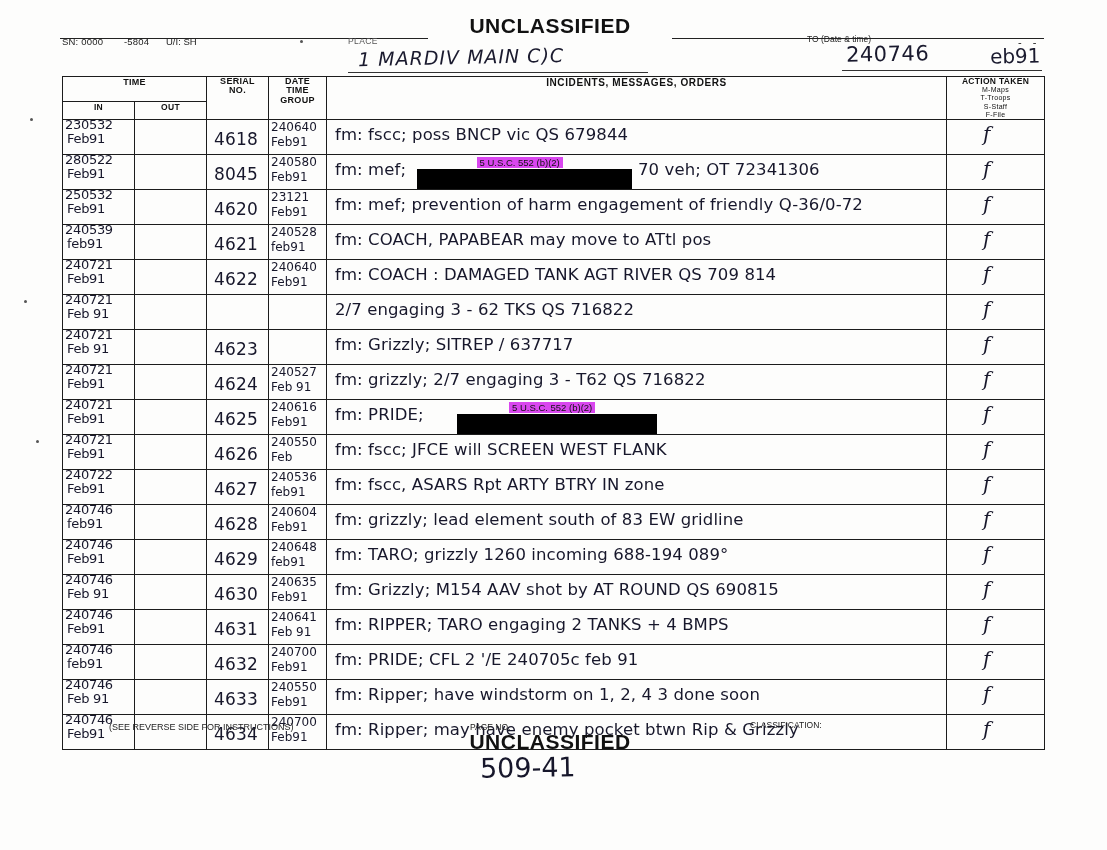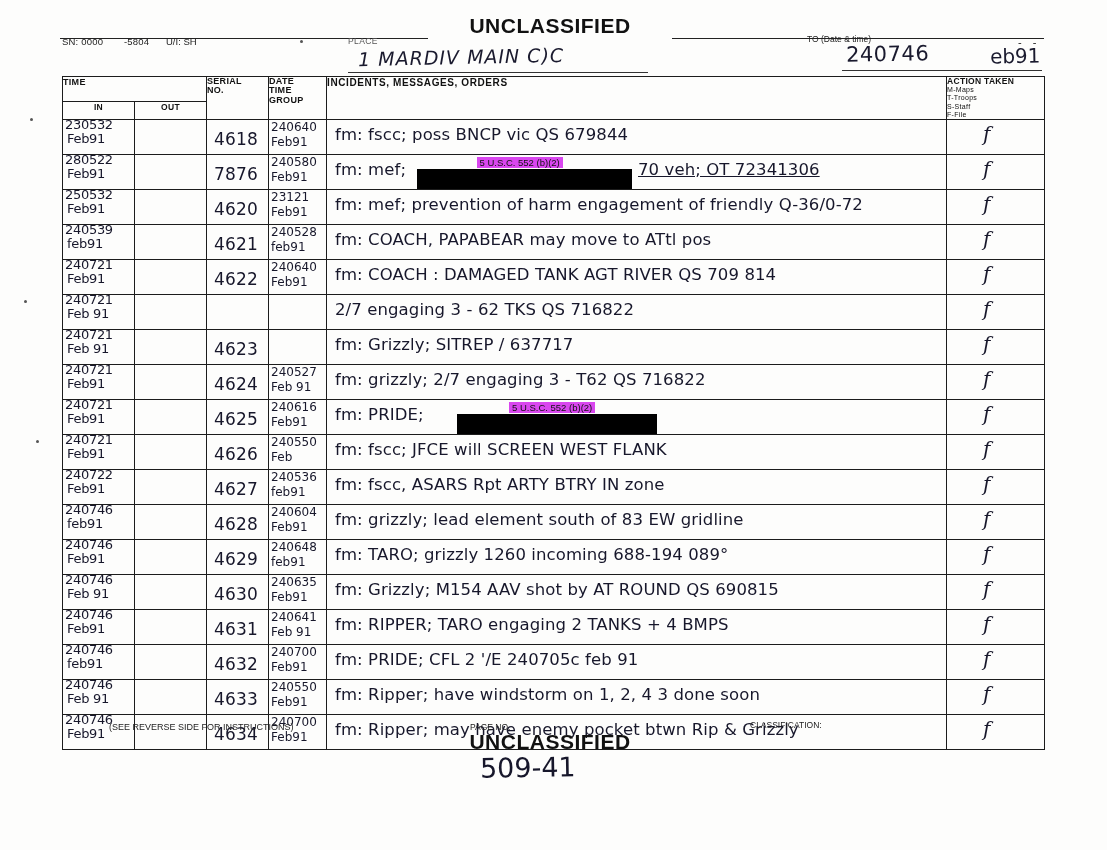--- a/index.html
+++ b/index.html
@@ -140,21 +140,21 @@
   }
   table.log th, table.log td {
     border: 1.2px solid #1c1c1c;
     padding: 0;
     vertical-align: top;
   }
   .hrow1 th {
     height: 22px;
     font-size: 9px;
     font-weight: bold;
-    text-align: left;
+    text-align: center;
     font-family: "Liberation Sans", sans-serif;
     letter-spacing: .3px;
   }
   .hrow2 th {
     height: 16px;
     font-size: 8.5px;
     font-weight: bold;
     text-align: center;
     letter-spacing: .3px;
   }
@@ -381,30 +381,30 @@
           <td class="cell">
             <span class="act">f</span>
           </td>
         </tr>
         <tr>
           <td class="cell">
             <span class="tm">280522<span class="l2">Feb91</span></span>
           </td>
           <td class="cell"></td>
           <td class="cell">
-            <span class="ser">7876</span>
+            <span class="ser">8045</span>
           </td>
           <td class="cell">
             <span class="dtg">240580<span class="l2">Feb91</span></span>
           </td>
           <td class="cell">
             <span class="inc">fm: mef;</span>
             <div class="redact-label" style="left:149.5px; top:2px;">5 U.S.C. 552 (b)(2)</div>
             <div class="redaction" style="left:90px; top:14px; width:215px; height:20px;"></div>
-            <span class="inc" style="left:311px;text-decoration:underline;">70 veh;  OT  72341306</span>
+            <span class="inc" style="left:311px;">70 veh;  OT  72341306</span>
           </td>
           <td class="cell">
             <span class="act">f</span>
           </td>
         </tr>
         <tr>
           <td class="cell">
             <span class="tm">250532<span class="l2">Feb91</span></span>
           </td>
           <td class="cell"></td>

